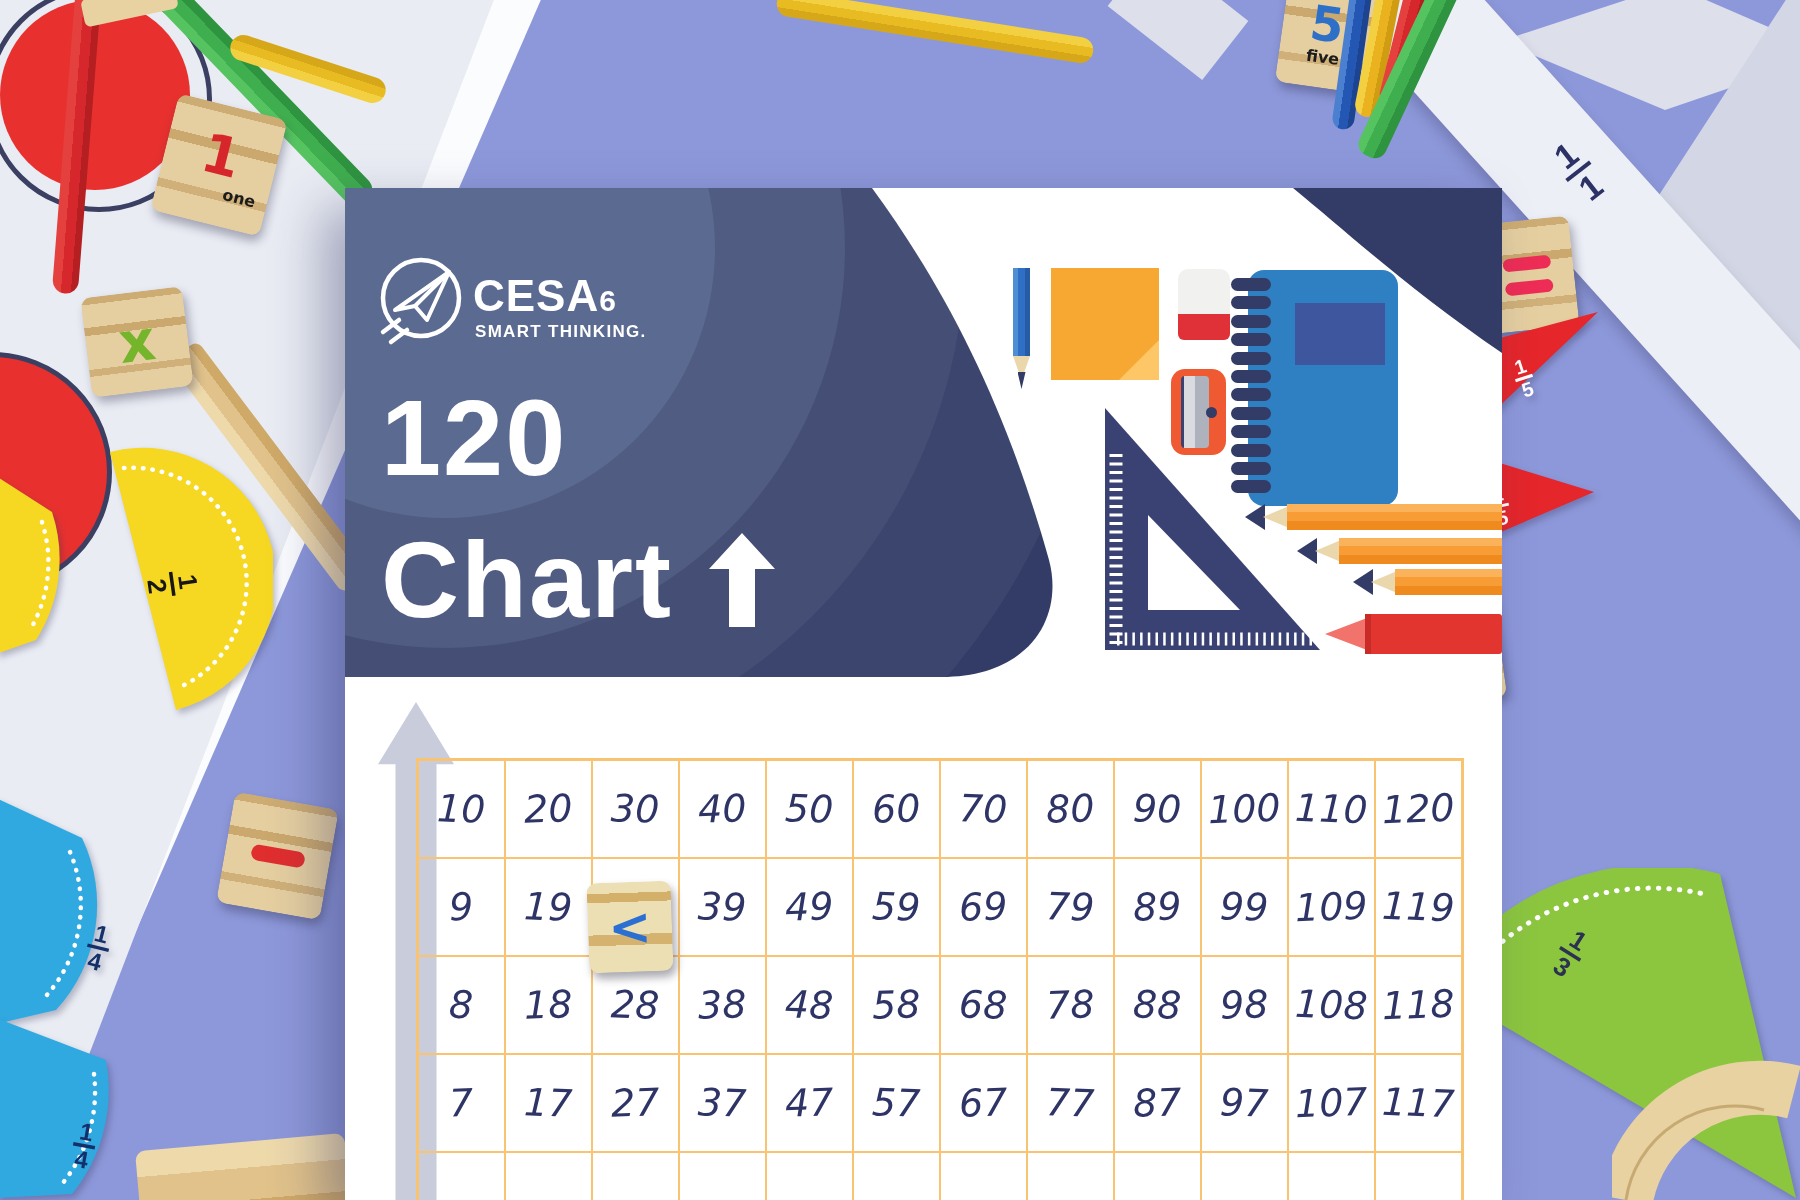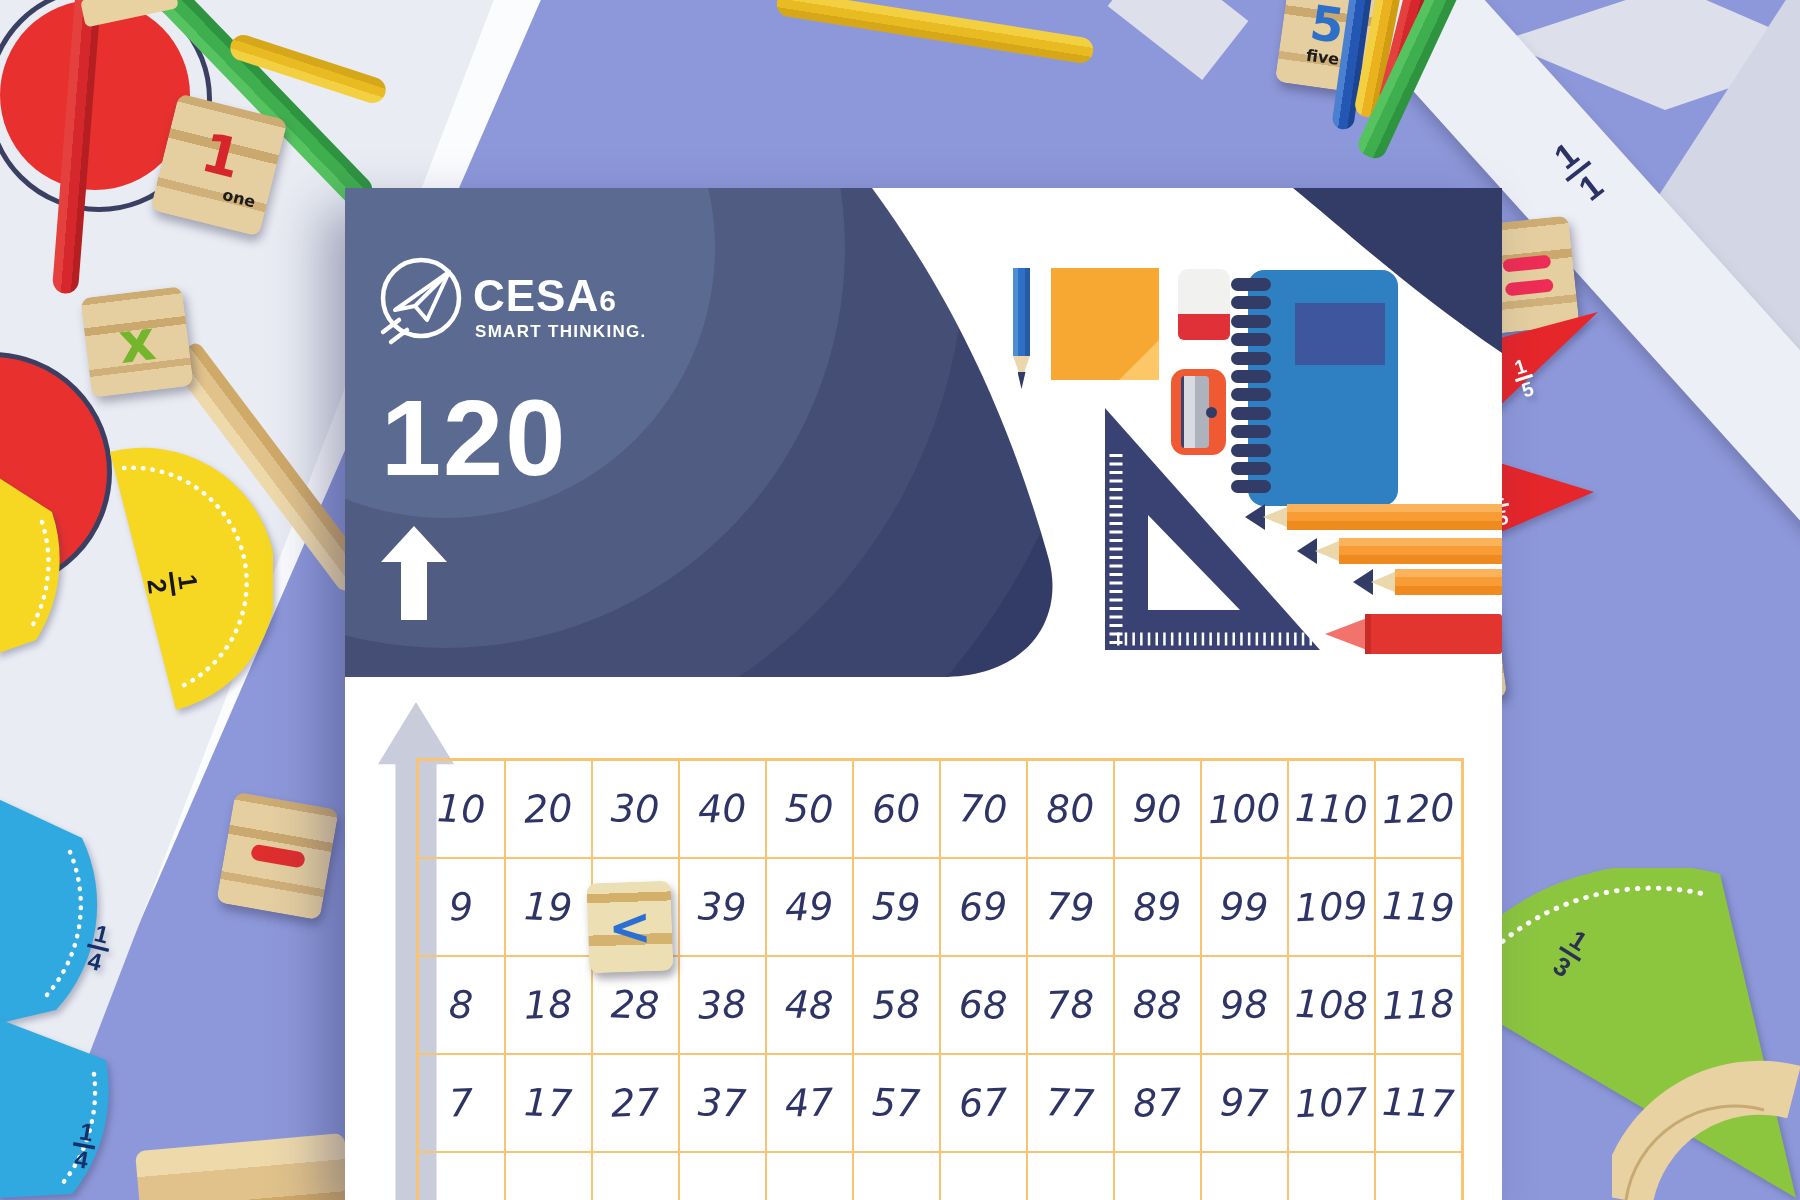--- a/index.html
+++ b/index.html
@@ -257,20 +257,21 @@
       <path d="M74,26 L40,60" fill="none" stroke="#fff" stroke-width="4" stroke-linecap="round"></path>
       <path d="M8,86 L24,74 M16,96 L32,84" stroke="#fff" stroke-width="4.5" stroke-linecap="round"></path>
     </svg>
     <div class="a brand-name">
       <span>CESA</span><span class="suffix">6</span>
     </div>
     <div class="a tagline">SMART THINKING.</div>
 
     <div class="a title1">120</div>
     <div class="a title2">
+      <span class="t">Chart</span>
       <svg width="66" height="94" viewBox="0 0 66 94">
         <polygon points="33,0 66,36 46,36 46,94 20,94 20,36 0,36" fill="#fff"></polygon>
       </svg>
     </div>
 
     <div class="a vpencil">
       <div class="vp-body"></div>
         <div class="vp-wood"></div>
         <div class="vp-lead"></div>
     </div>

